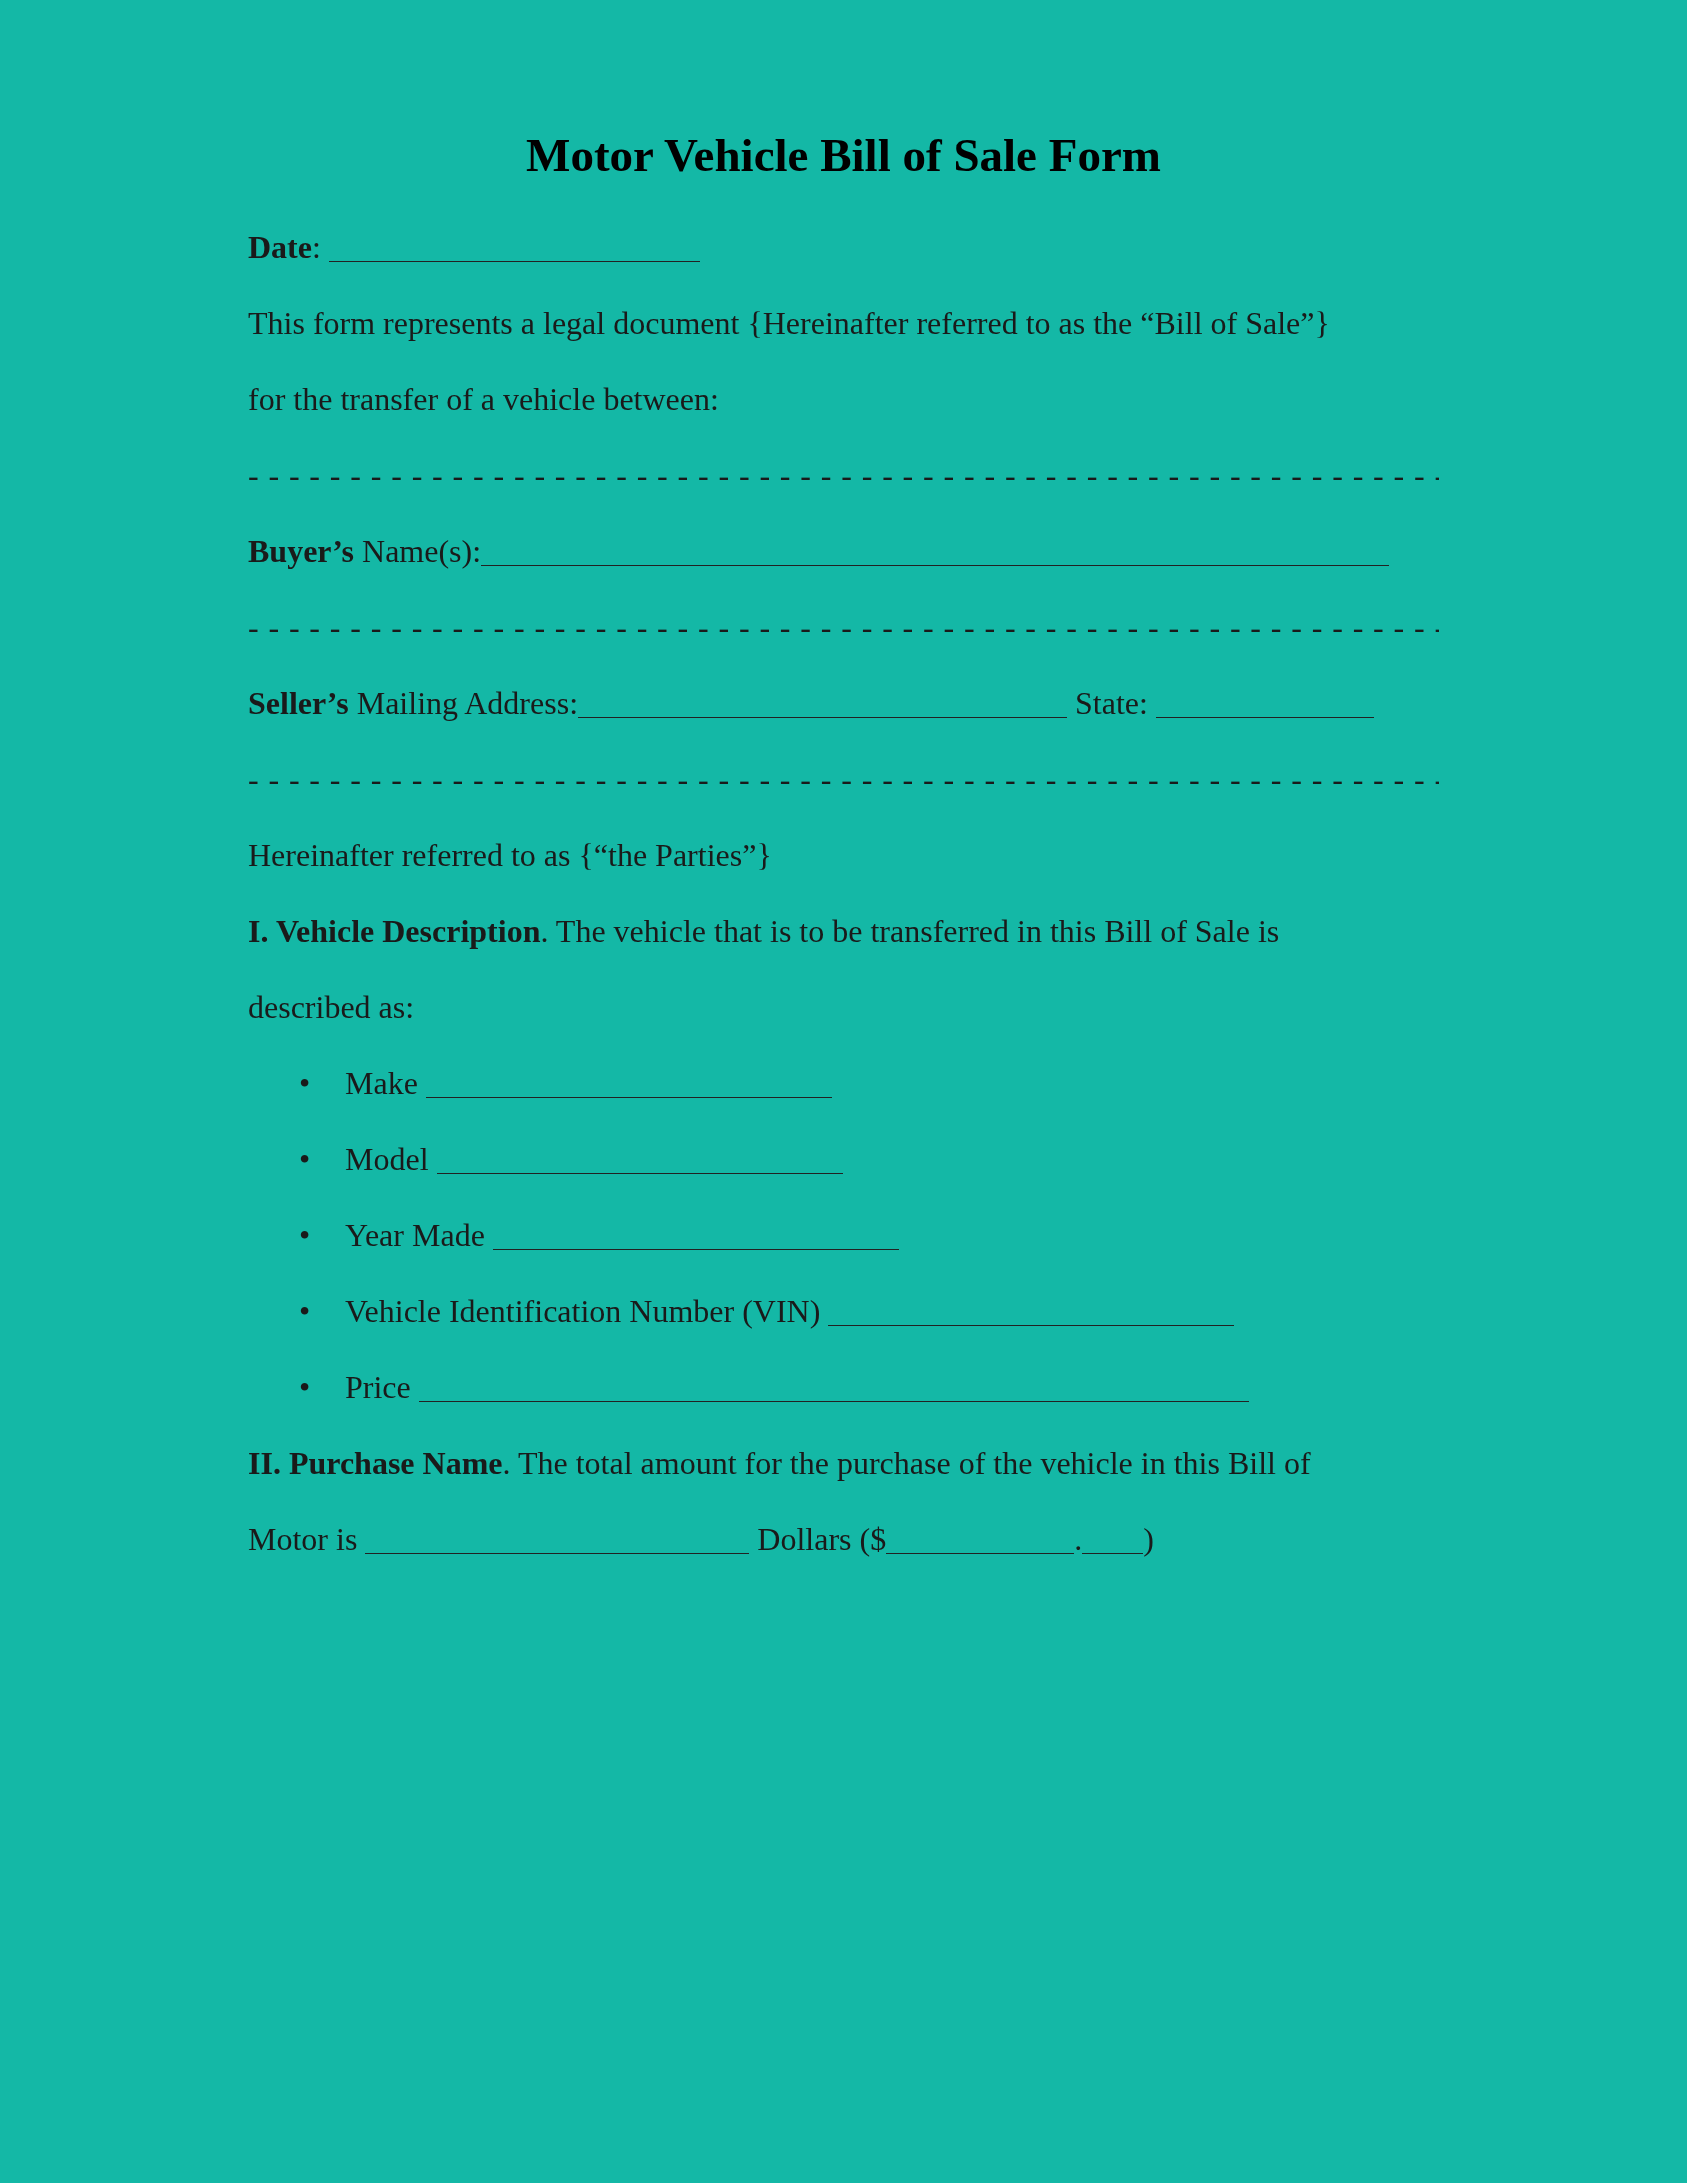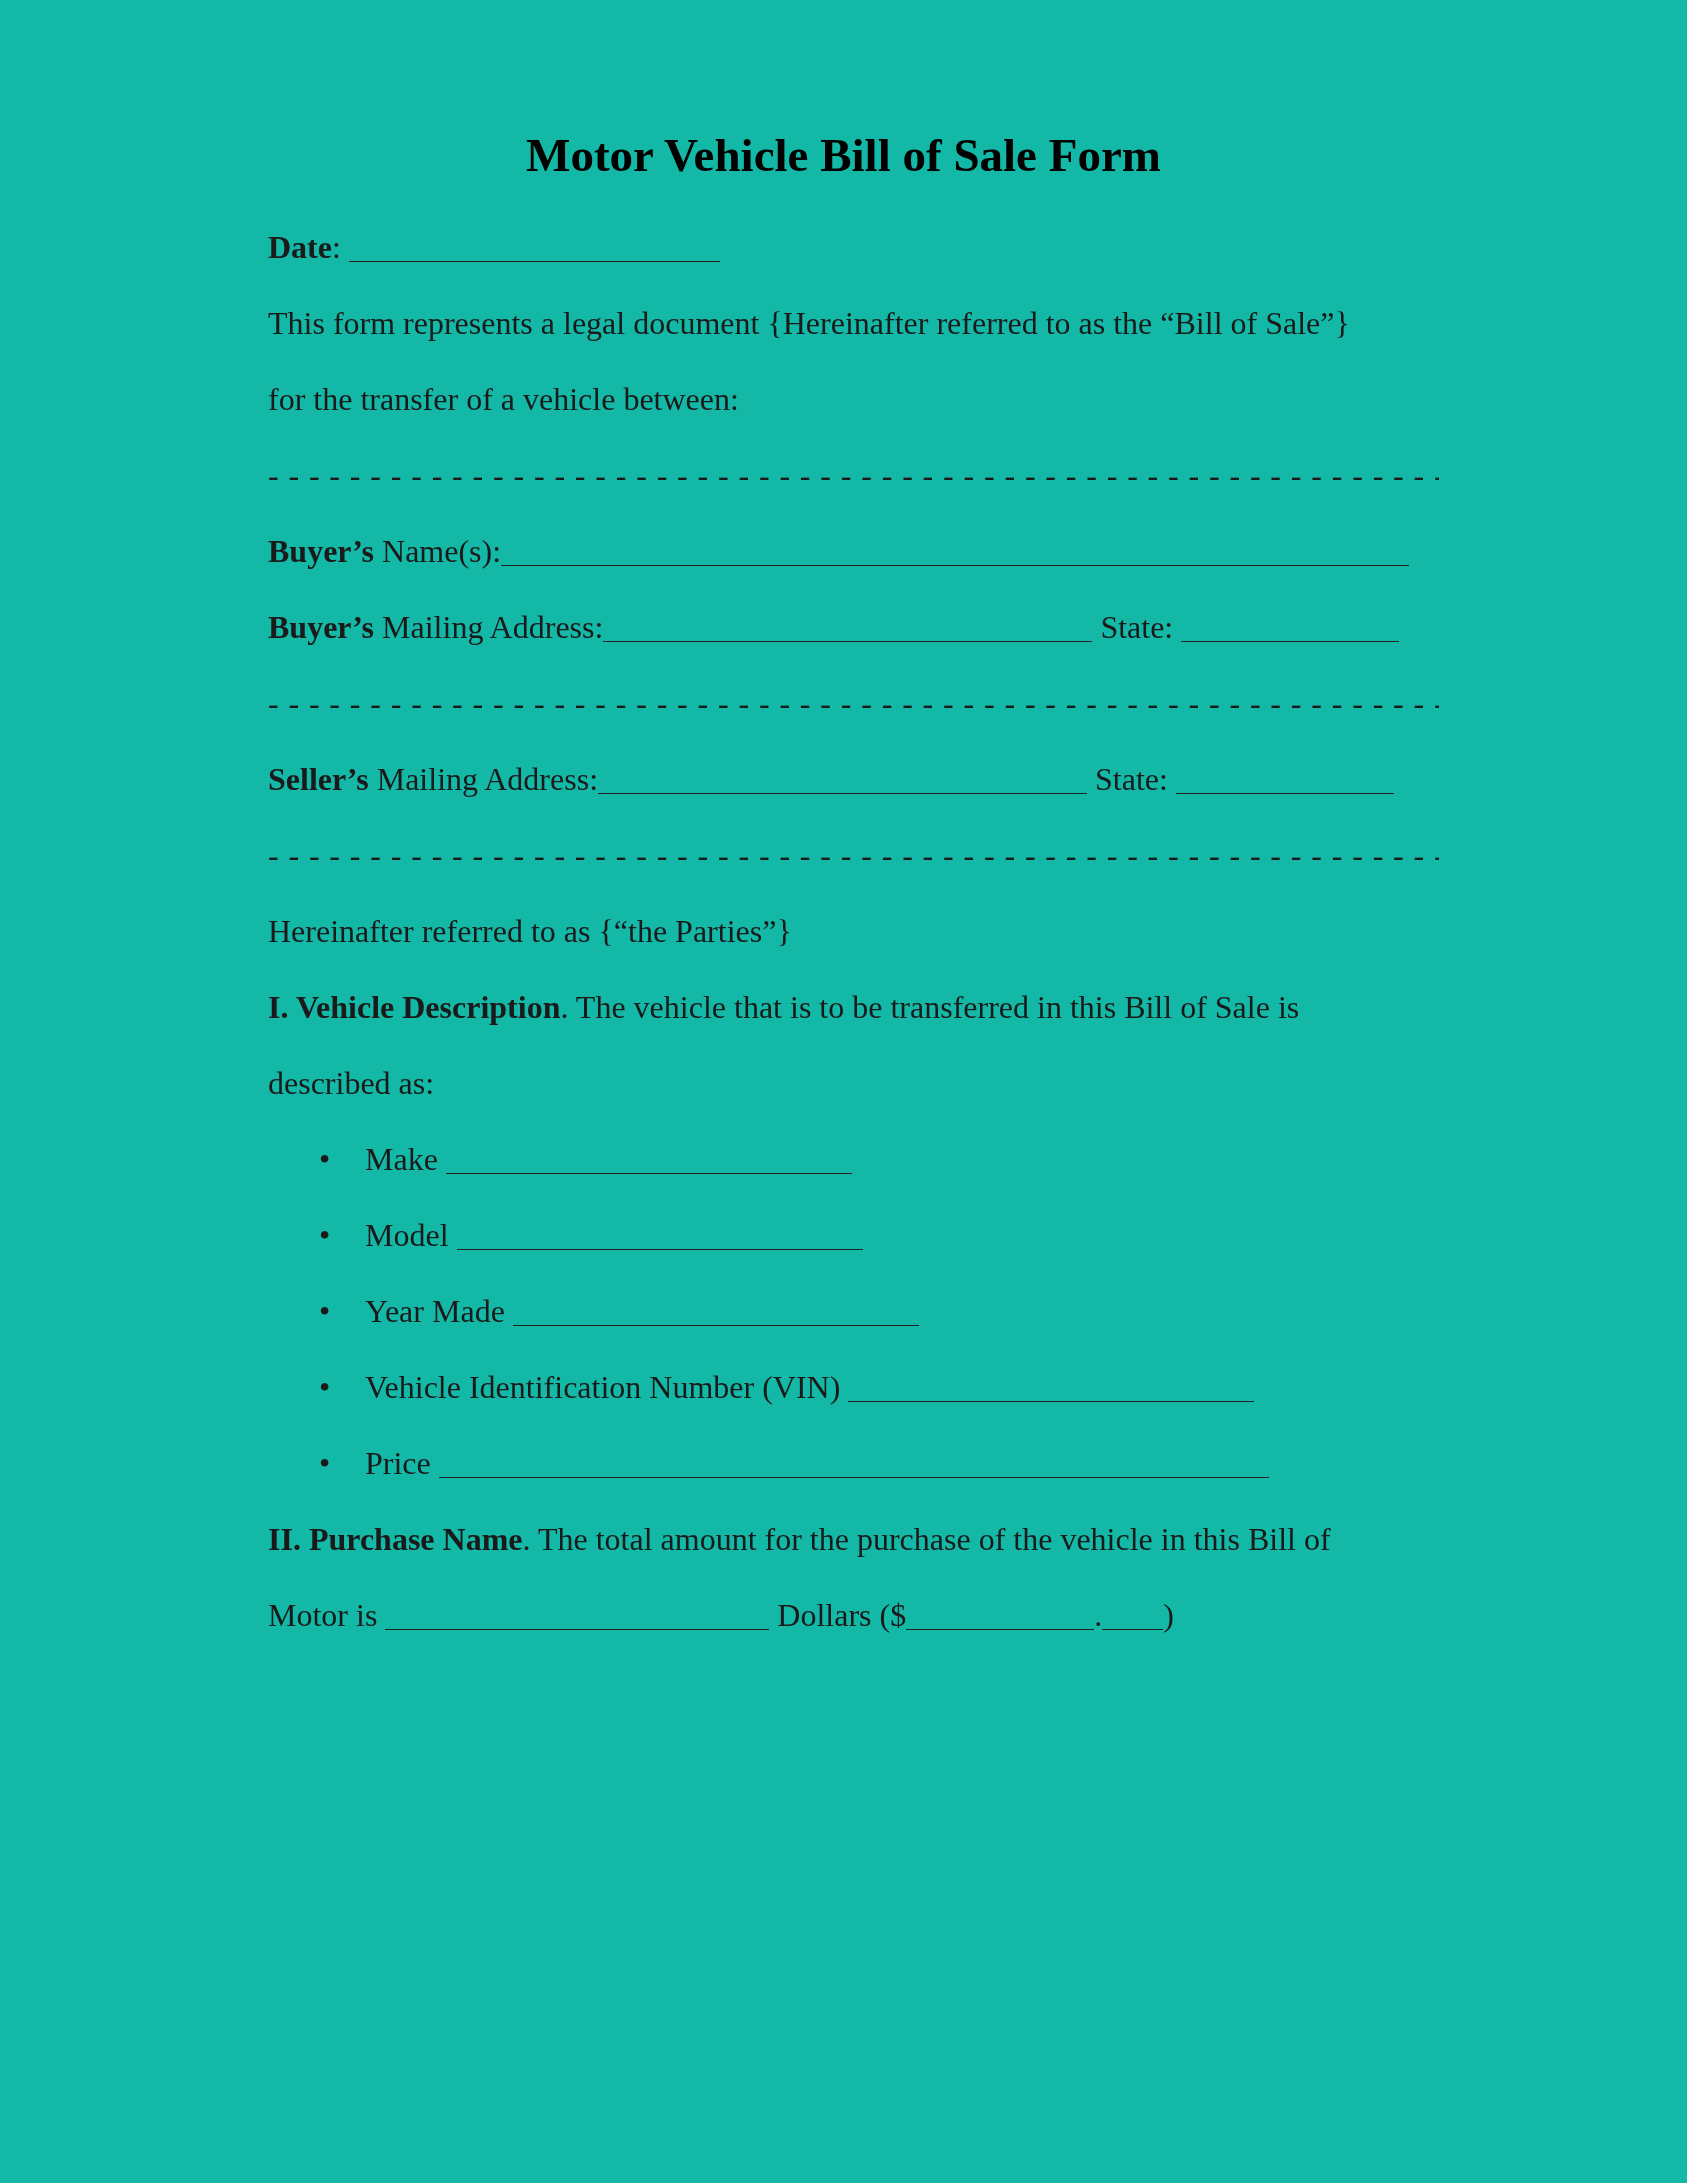--- a/index.html
+++ b/index.html
@@ -20,21 +20,20 @@
     text-align: center;
     color: #000000;
     margin: 0 0 28px 0;
   }
   .line {
     font-size: 32px;
     height: 76px;
     line-height: 76px;
     white-space: nowrap;
     overflow: hidden;
-    margin-left: 20px;
   }
   .b { font-weight: 700; }
   .dashes {
     letter-spacing: 0.9px;
   }
   .blank {
     display: inline-block;
     border-bottom: 1.7px solid #222222;
     height: 7px;
     margin-bottom: -3.5px;
@@ -67,23 +66,20 @@
 
   <div class="line">This form represents a legal document {Hereinafter referred to as the “Bill of Sale”}</div>
   <div class="line">for the transfer of a vehicle between:</div>
 
   <div class="line dashes">- - - - - - - - - - - - - - - - - - - - - - - - - - - - - - - - - - - - - - - - - - - - - - - - - - - - - - - - - - - - - - - -</div>
 
   <div class="line">
     <span class="b">Buyer’s</span><span> Name(s):</span><span class="blank w1040"></span>
   </div>
 
-  <div class="line">
-    <span class="b">Buyer’s</span><span> Mailing Address:</span><span class="blank w560"></span><span> State: </span><span class="blank w250"></span>
-  </div>
 
   <div class="line dashes">- - - - - - - - - - - - - - - - - - - - - - - - - - - - - - - - - - - - - - - - - - - - - - - - - - - - - - - - - - - - - - - -</div>
 
 
   <div class="line">
     <span class="b">Seller’s</span><span> Mailing Address:</span><span class="blank w560"></span><span> State: </span><span class="blank w250"></span>
   </div>
 
   <div class="line dashes">- - - - - - - - - - - - - - - - - - - - - - - - - - - - - - - - - - - - - - - - - - - - - - - - - - - - - - - - - - - - - - - -</div>
 

